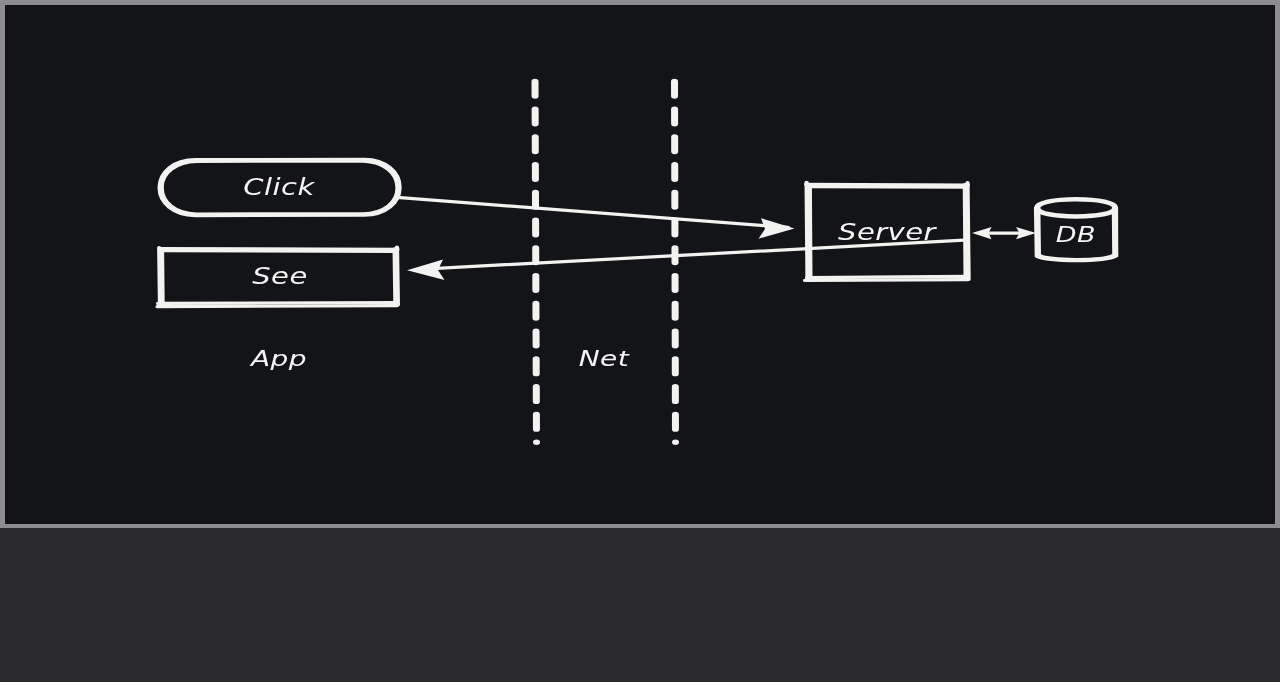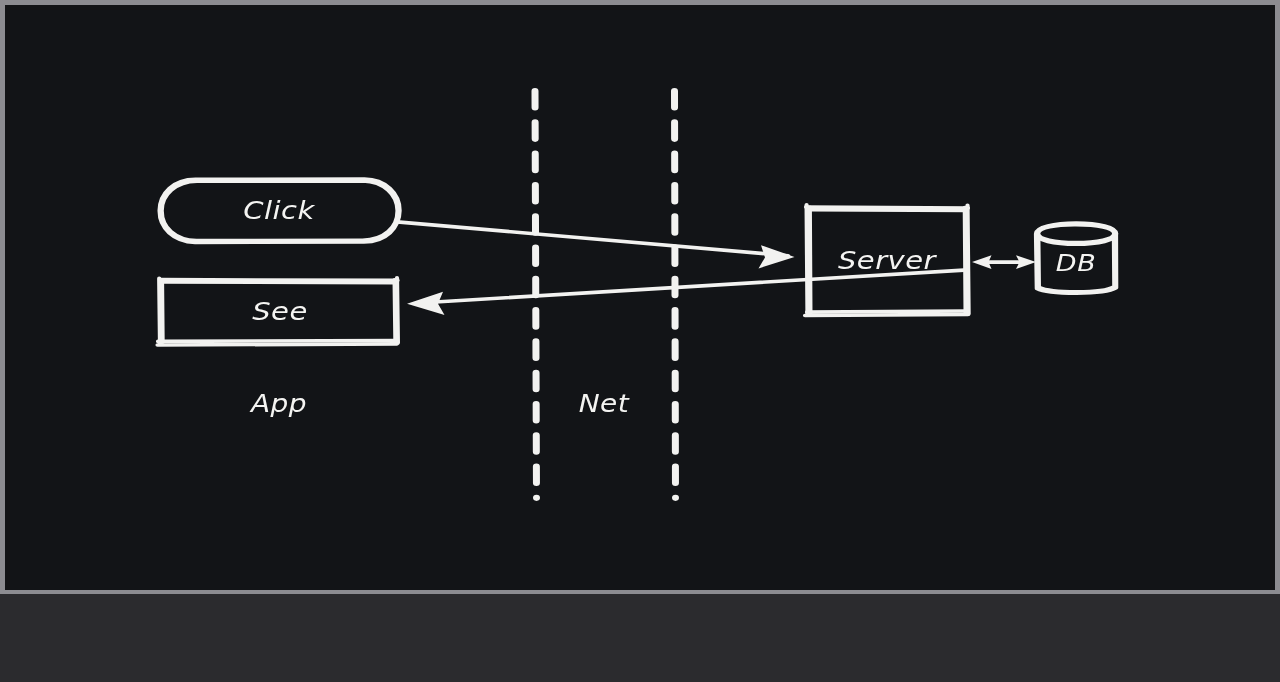--- a/index.html
+++ b/index.html
@@ -7,21 +7,21 @@
     margin: 0;
     padding: 0;
     background: #2b2b2e;
   }
   body {
     font-family: "DejaVu Sans", sans-serif;
   }
   #canvas-frame {
     position: relative;
     width: 1280px;
-    height: 594px;
+    height: 528px;
     box-sizing: border-box;
     background: #8c8c91;
     padding: 5px 5px 4px 5px;
     overflow: hidden;
     text-align: center;
   }
   #canvas-surface {
     position: relative;
     width: 100%;
     height: 100%;

